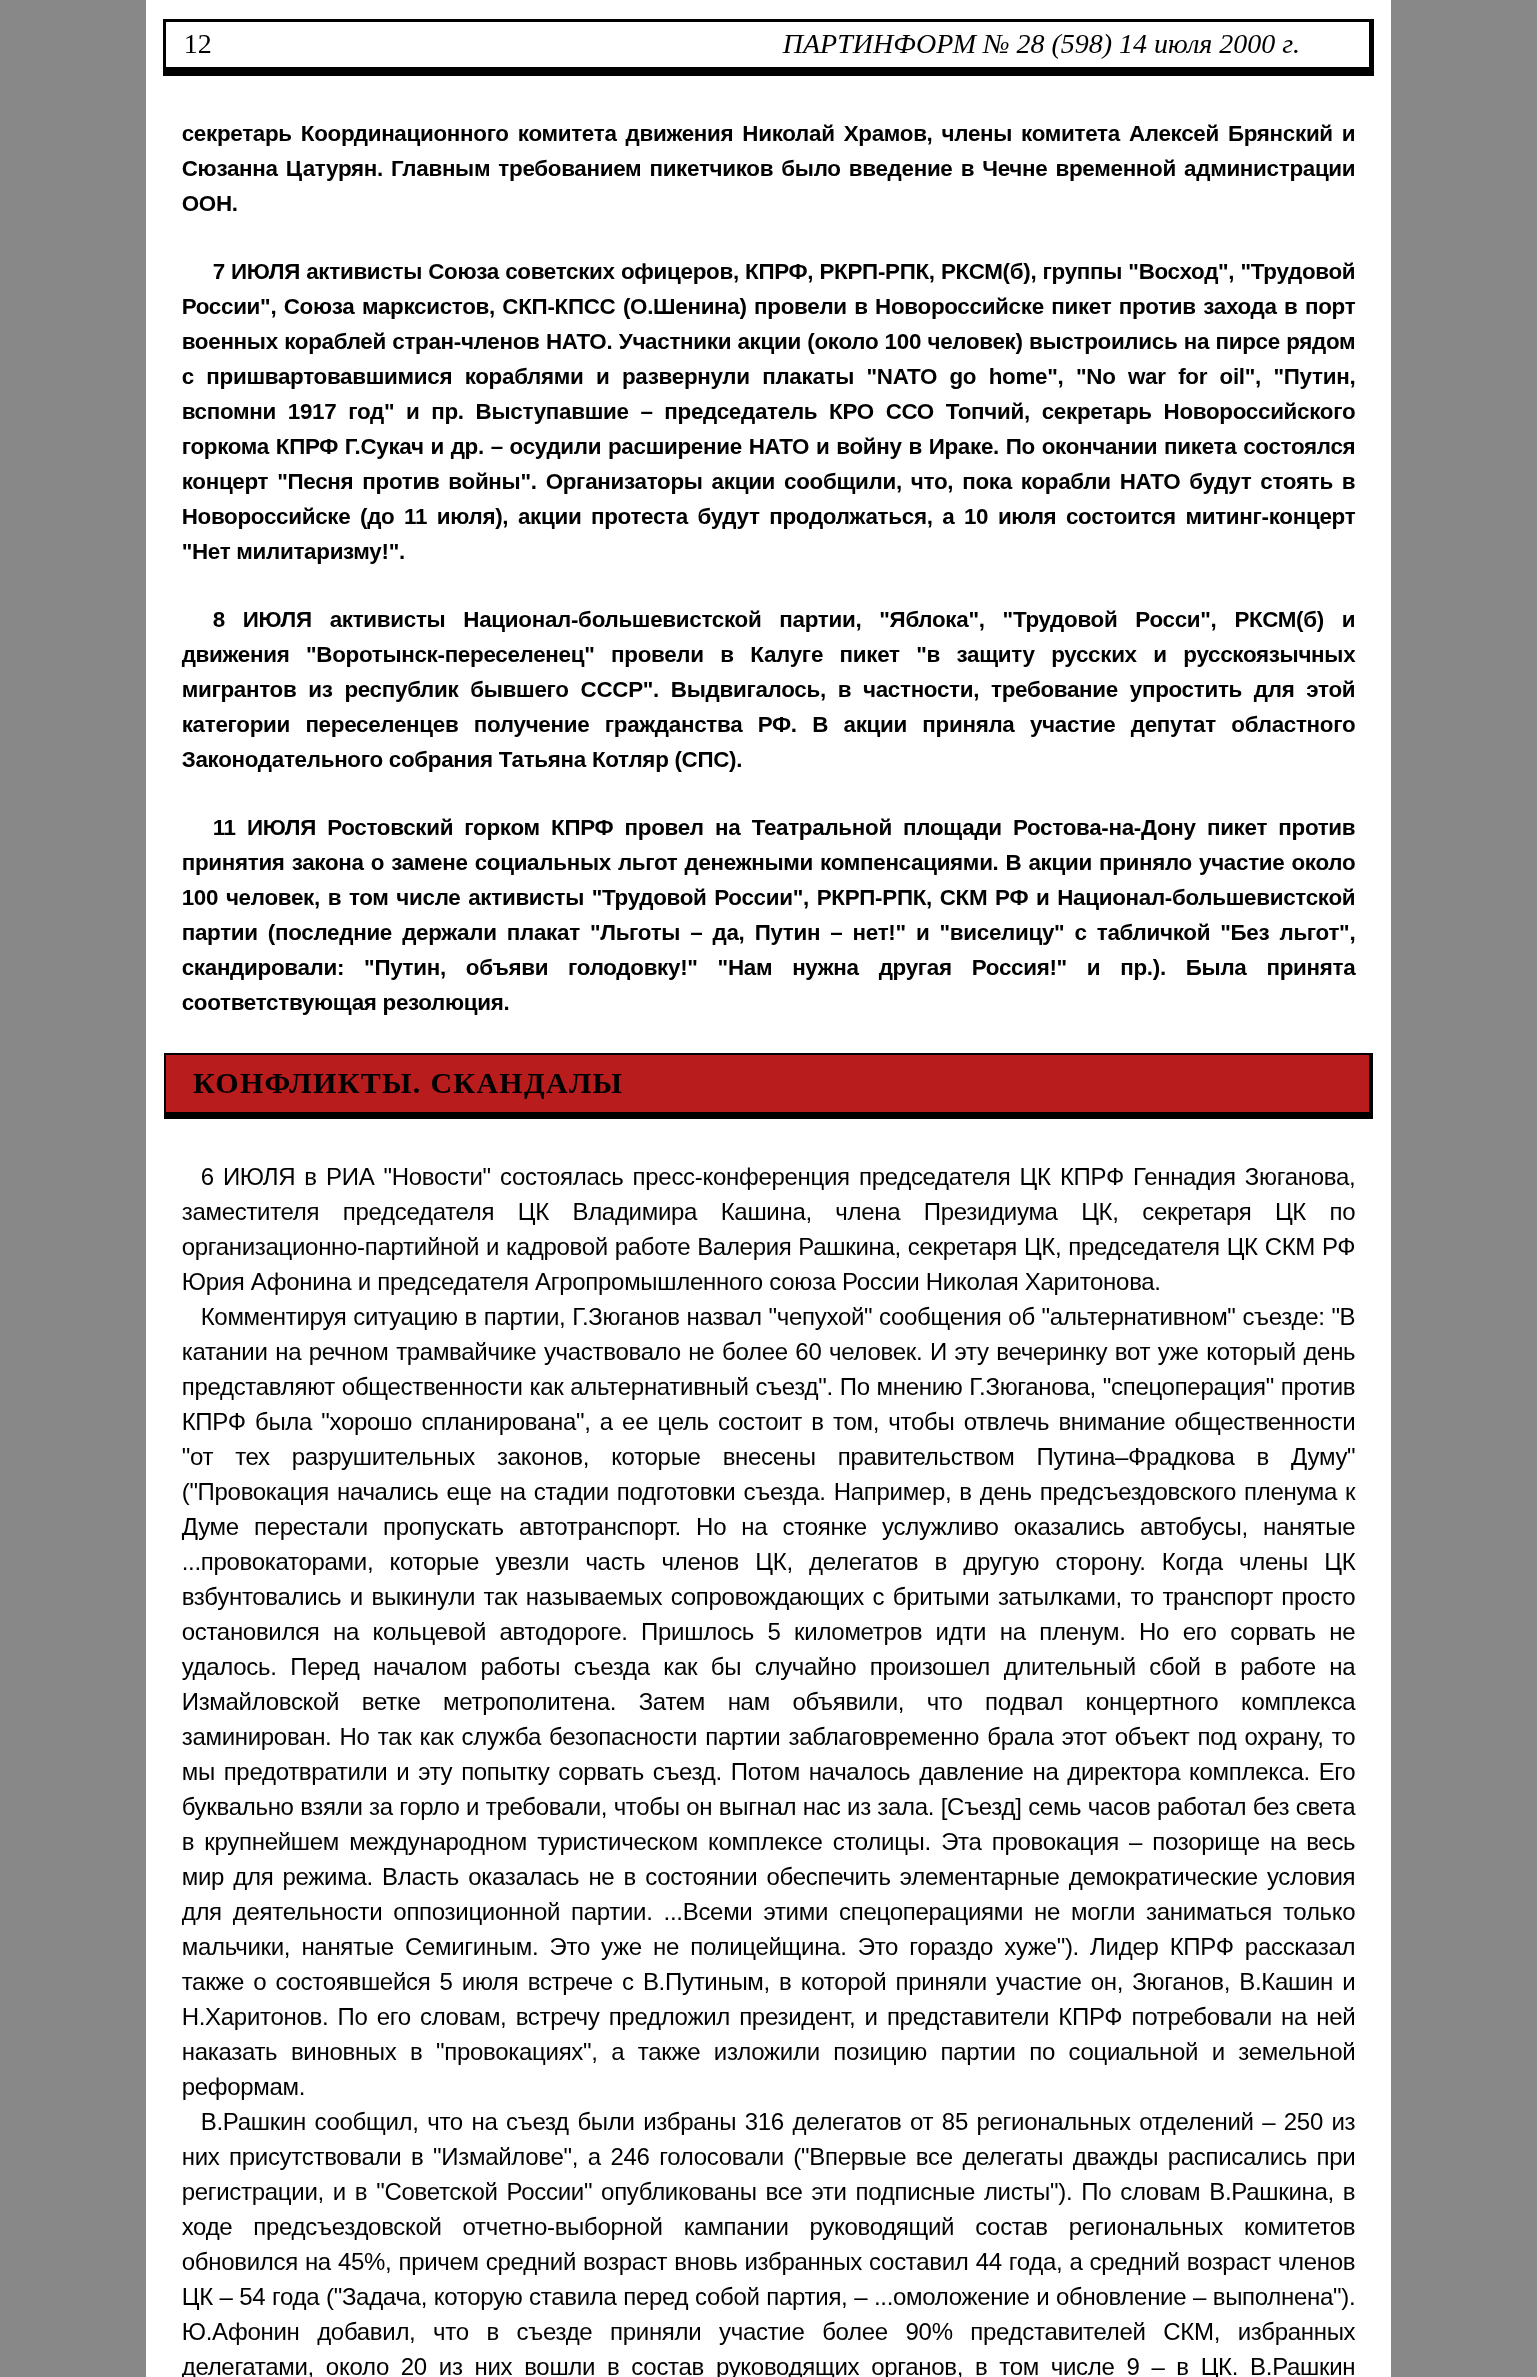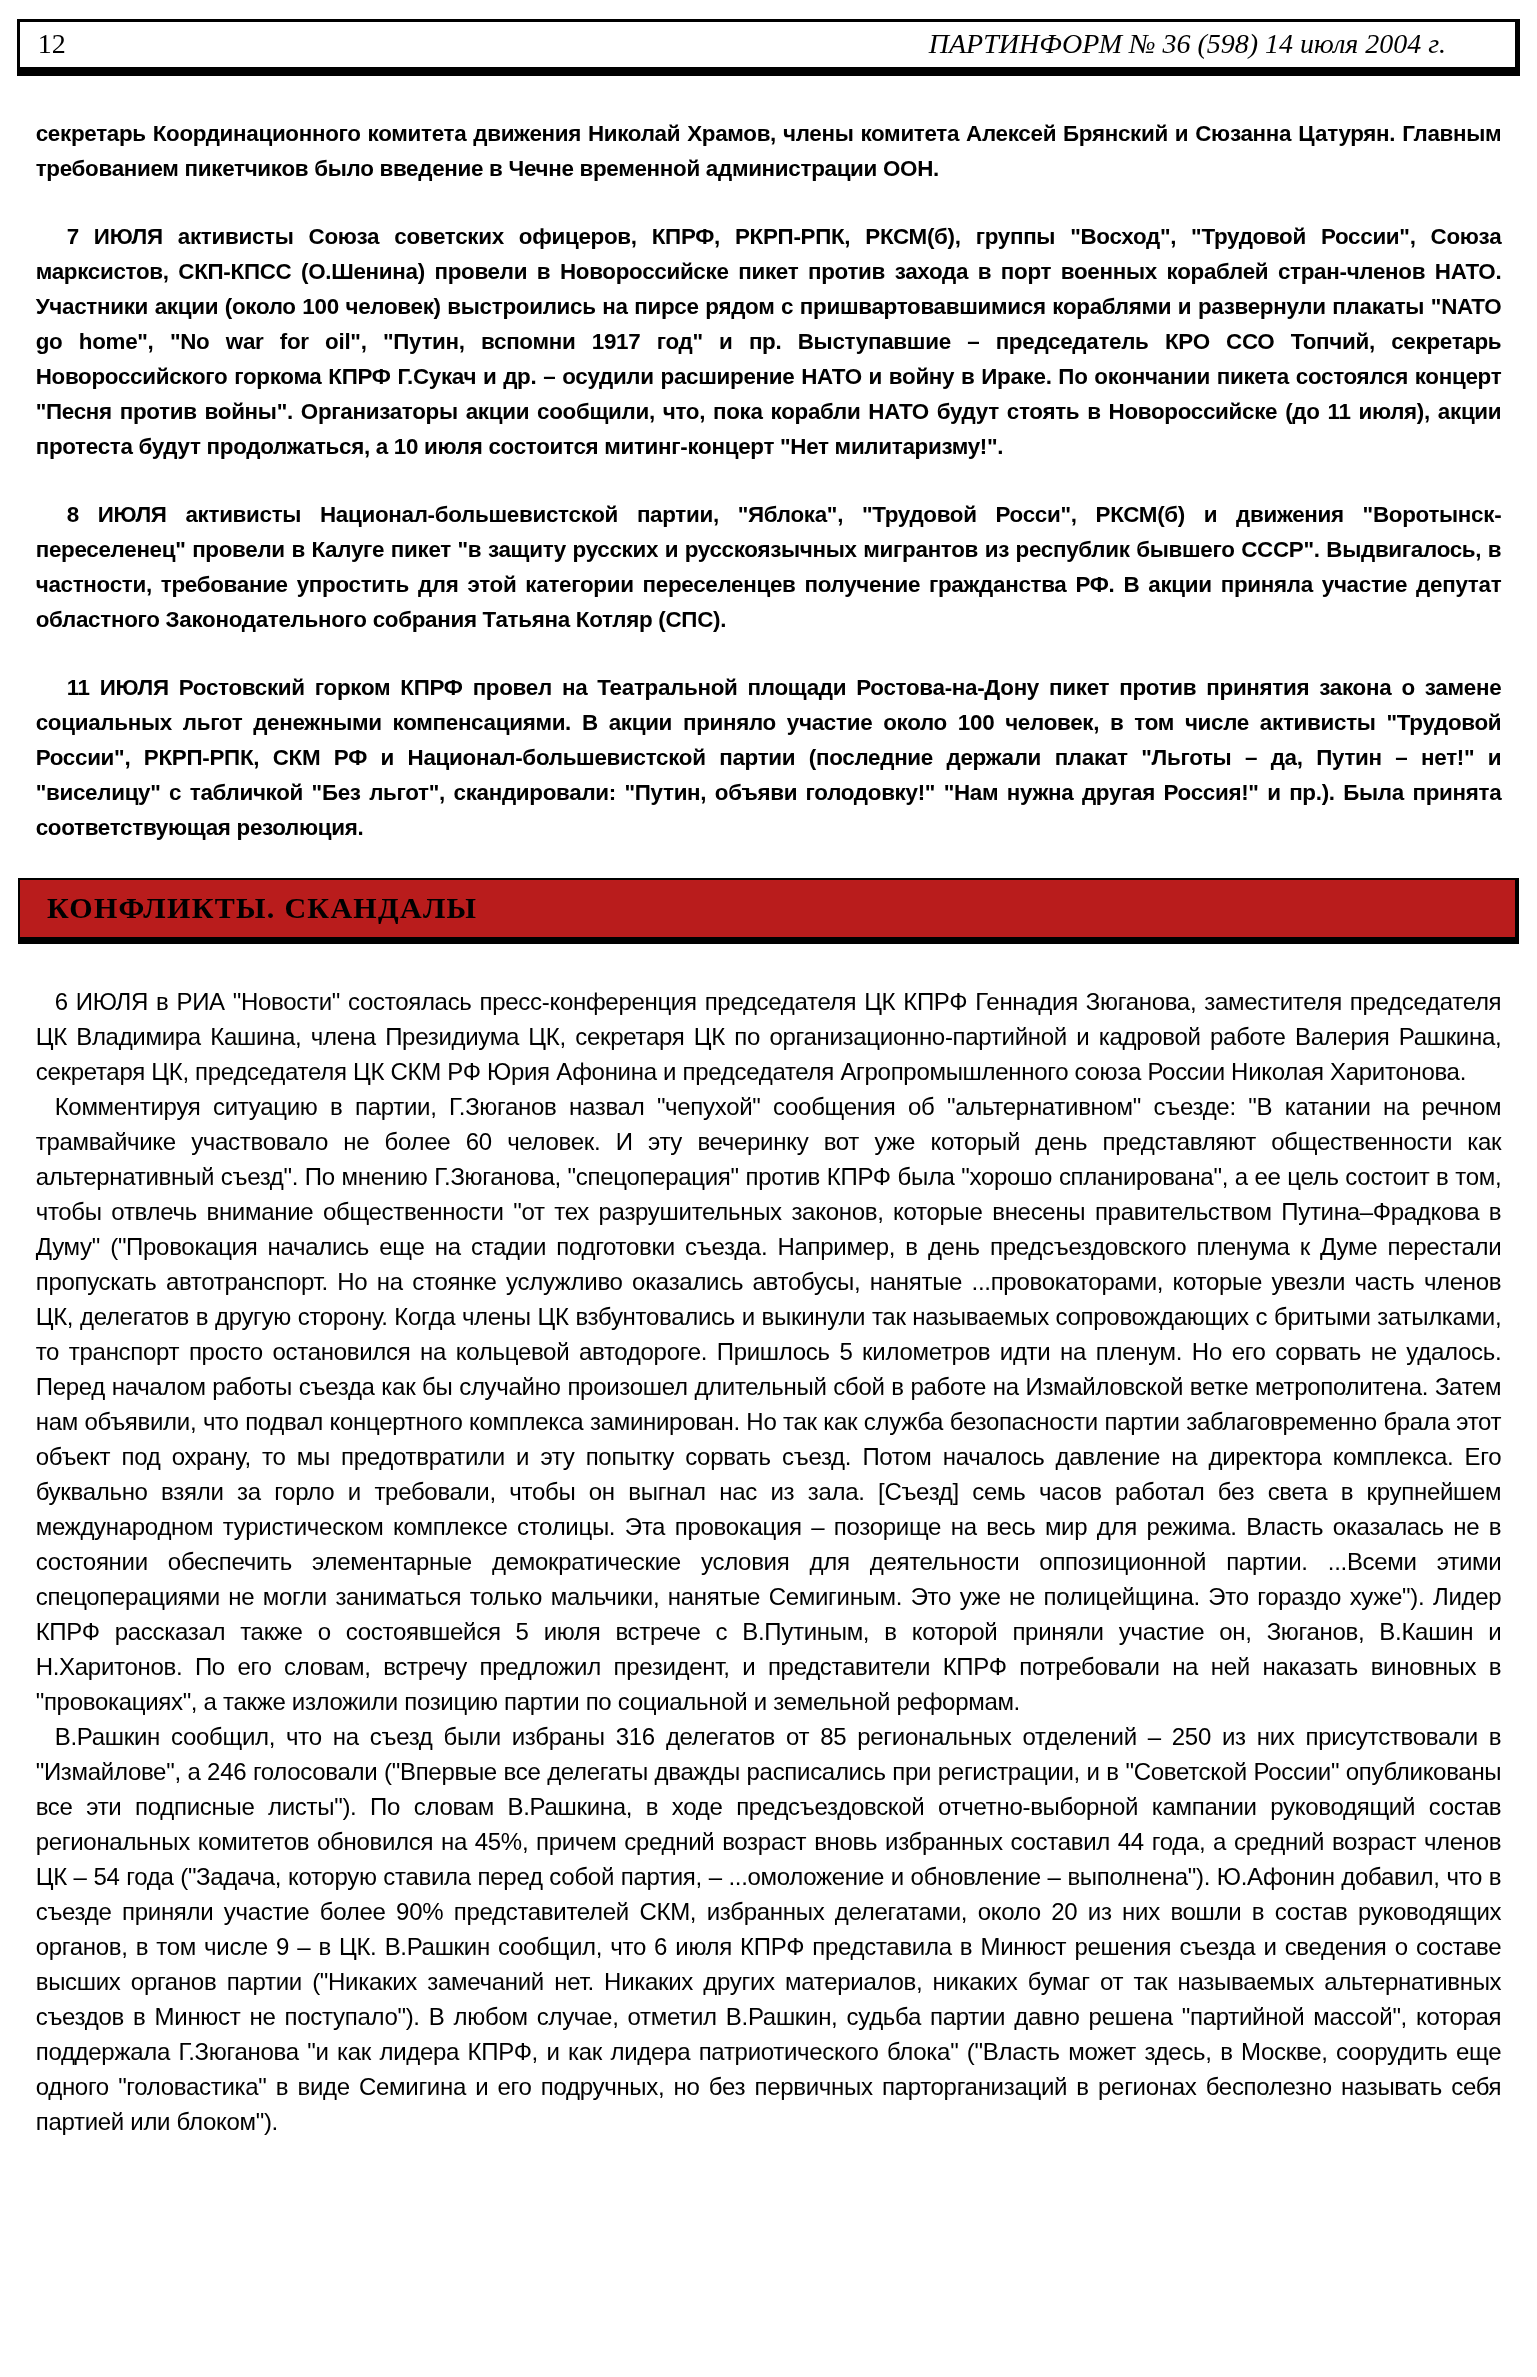--- a/index.html
+++ b/index.html
@@ -2,21 +2,21 @@
 <html lang="ru" style="font-size:10.2px"><head>
 <meta charset="utf-8">
 <style>
   html, body {
     margin: 0;
     padding: 0;
     background: #888;
   }
   .page {
     position: relative;
-    width: 1537px;
+    width: 1245px;
     height: 2377px;
     margin: 0 auto;
     background: #ffffff;
     box-sizing: border-box;
     padding: 19px 16.7px 0 16.7px;
     overflow: hidden;
     color: #000;
   }
   
   .runhead {
@@ -91,21 +91,21 @@
     letter-spacing: -0.3px;
   }
 </style>
 </head>
 <body>
 
 <div class="page">
 
   <div class="runhead">
     <span class="pagenum">12</span>
-    <span class="issue">ПАРТИНФОРМ № 36 (598) 14 июля 2004 г.</span>
+    <span class="issue">ПАРТИНФОРМ № 28 (598) 14 июля 2000 г.</span>
   </div>
 
   <div class="intro-block">
     <p class="intro no-indent">секретарь Координационного комитета движения Николай Храмов, члены комитета Алексей Брянский и Сюзанна Цатурян. Главным требованием пикетчиков было введение в Чечне временной администрации ООН.</p>
     <p class="intro">7 ИЮЛЯ активисты Союза советских офицеров, КПРФ, РКРП-РПК, РКСМ(б), группы "Восход", "Трудовой России", Союза марксистов, СКП-КПСС (О.Шенина) провели в Новороссийске пикет против захода в порт военных кораблей стран-членов НАТО. Участники акции (около 100 человек) выстроились на пирсе рядом с пришвартовавшимися кораблями и развернули плакаты "NATO go home", "No war for oil", "Путин, вспомни 1917 год" и пр. Выступавшие – председатель КРО ССО Топчий, секретарь Новороссийского горкома КПРФ Г.Сукач и др. – осудили расширение НАТО и войну в Ираке. По окончании пикета состоялся концерт "Песня против войны". Организаторы акции сообщили, что, пока корабли НАТО будут стоять в Новороссийске (до 11 июля), акции протеста будут продолжаться, а 10 июля состоится митинг-концерт "Нет милитаризму!".</p>
     <p class="intro">8 ИЮЛЯ активисты Национал-большевистской партии, "Яблока", "Трудовой Росси", РКСМ(б) и движения "Воротынск-переселенец" провели в Калуге пикет "в защиту русских и русскоязычных мигрантов из республик бывшего СССР". Выдвигалось, в частности, требование упростить для этой категории переселенцев получение гражданства РФ. В акции приняла участие депутат областного Законодательного собрания Татьяна Котляр (СПС).</p>
     <p class="intro">11 ИЮЛЯ Ростовский горком КПРФ провел на Театральной площади Ростова-на-Дону пикет против принятия закона о замене социальных льгот денежными компенсациями. В акции приняло участие около 100 человек, в том числе активисты "Трудовой России", РКРП-РПК, СКМ РФ и Национал-большевистской партии (последние держали плакат "Льготы – да, Путин – нет!" и "виселицу" с табличкой "Без льгот", скандировали: "Путин, объяви голодовку!" "Нам нужна другая Россия!" и пр.). Была принята соответствующая резолюция.</p>
   </div>
 
   <div class="section-banner">

